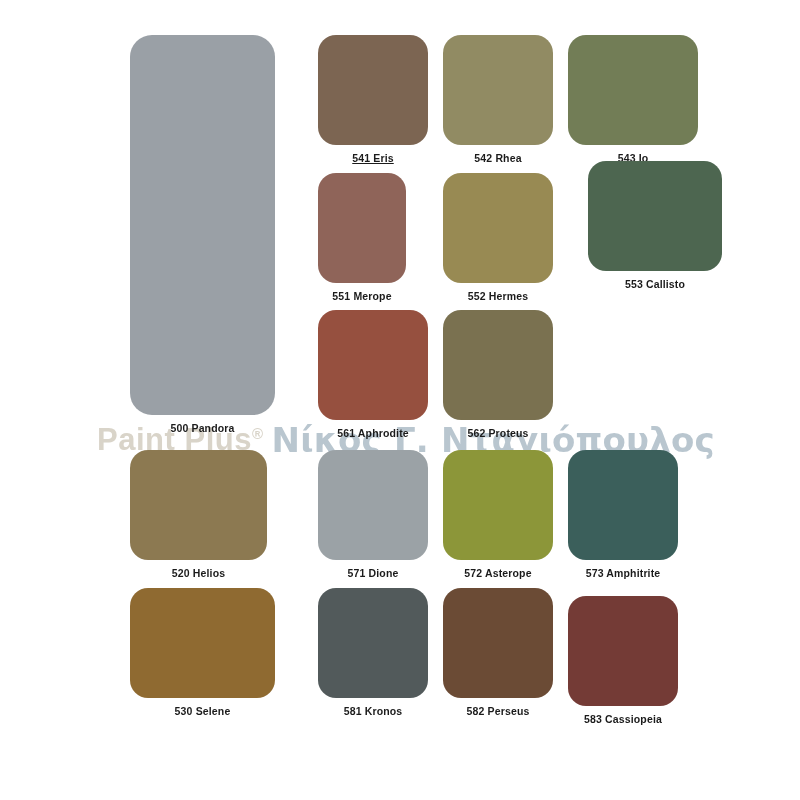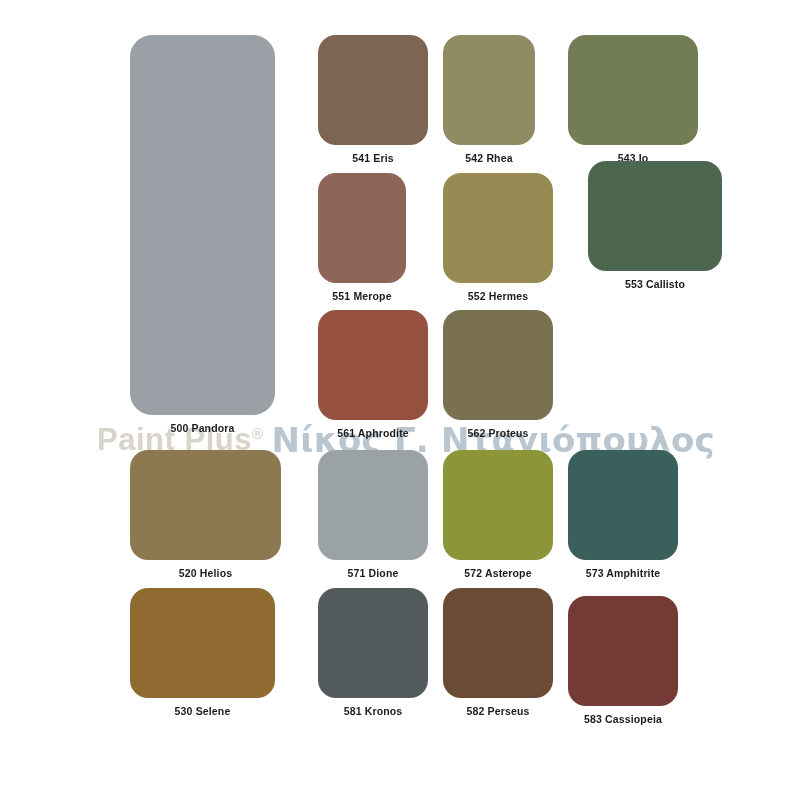--- a/index.html
+++ b/index.html
@@ -93,23 +93,23 @@
   <span class="wm-greek">Νίκος Γ. Νταγιόπουλος</span>
 </div>
 
 <div id="chart">
     <div class="swatch-cell" style="left: 130px; top: 35px; width: 145px;">
       <div class="chip big" style="height: 380px; background: rgb(154, 160, 166);"></div>
       <div class="swatch-label" style="color: rgb(27, 27, 27);">500 Pandora</div>
     </div>
     <div class="swatch-cell" style="left: 318px; top: 35px; width: 110px;">
       <div class="chip" style="height: 110px; background: rgb(124, 101, 82);"></div>
-      <div class="swatch-label" style="color: rgb(27, 27, 27);">541 Eris</div>
+      <div class="swatch-label" style="color: rgb(27, 27, 27); text-decoration: underline;">541 Eris</div>
     </div>
-    <div class="swatch-cell" style="left: 443px; top: 35px; width: 92px;">
+    <div class="swatch-cell" style="left: 443px; top: 35px; width: 110px;">
       <div class="chip" style="height: 110px; background: rgb(145, 139, 99);"></div>
       <div class="swatch-label" style="color: rgb(27, 27, 27);">542 Rhea</div>
     </div>
     <div class="swatch-cell" style="left: 568px; top: 35px; width: 130px;">
       <div class="chip" style="height: 110px; background: rgb(114, 125, 86);"></div>
       <div class="swatch-label" style="color: rgb(27, 27, 27);">543 Io</div>
     </div>
     <div class="swatch-cell" style="left: 318px; top: 173px; width: 88px;">
       <div class="chip" style="height: 110px; background: rgb(143, 100, 89);"></div>
       <div class="swatch-label" style="color: rgb(27, 27, 27);">551 Merope</div>
@@ -123,21 +123,21 @@
       <div class="swatch-label" style="color: rgb(27, 27, 27);">553 Callisto</div>
     </div>
     <div class="swatch-cell" style="left: 318px; top: 310px; width: 110px;">
       <div class="chip" style="height: 110px; background: rgb(150, 80, 63);"></div>
       <div class="swatch-label" style="color: rgb(27, 27, 27);">561 Aphrodite</div>
     </div>
     <div class="swatch-cell" style="left: 443px; top: 310px; width: 110px;">
       <div class="chip" style="height: 110px; background: rgb(122, 113, 80);"></div>
       <div class="swatch-label" style="color: rgb(27, 27, 27);">562 Proteus</div>
     </div>
-    <div class="swatch-cell" style="left: 130px; top: 450px; width: 151px;">
+    <div class="swatch-cell" style="left: 130px; top: 450px; width: 137px;">
       <div class="chip" style="height: 110px; background: rgb(140, 121, 81);"></div>
       <div class="swatch-label" style="color: rgb(27, 27, 27);">520 Helios</div>
     </div>
     <div class="swatch-cell" style="left: 318px; top: 450px; width: 110px;">
       <div class="chip" style="height: 110px; background: rgb(155, 162, 166);"></div>
       <div class="swatch-label" style="color: rgb(27, 27, 27);">571 Dione</div>
     </div>
     <div class="swatch-cell" style="left: 443px; top: 450px; width: 110px;">
       <div class="chip" style="height: 110px; background: rgb(140, 150, 57);"></div>
       <div class="swatch-label" style="color: rgb(27, 27, 27);">572 Asterope</div>

